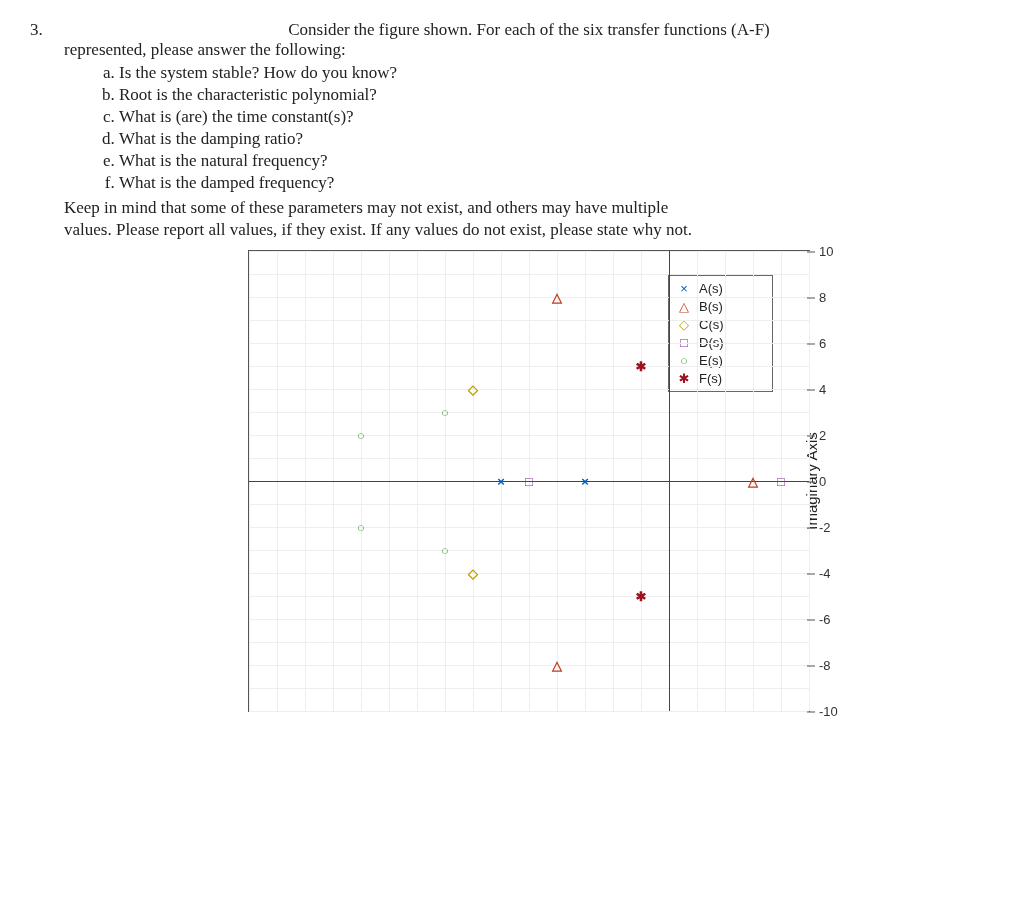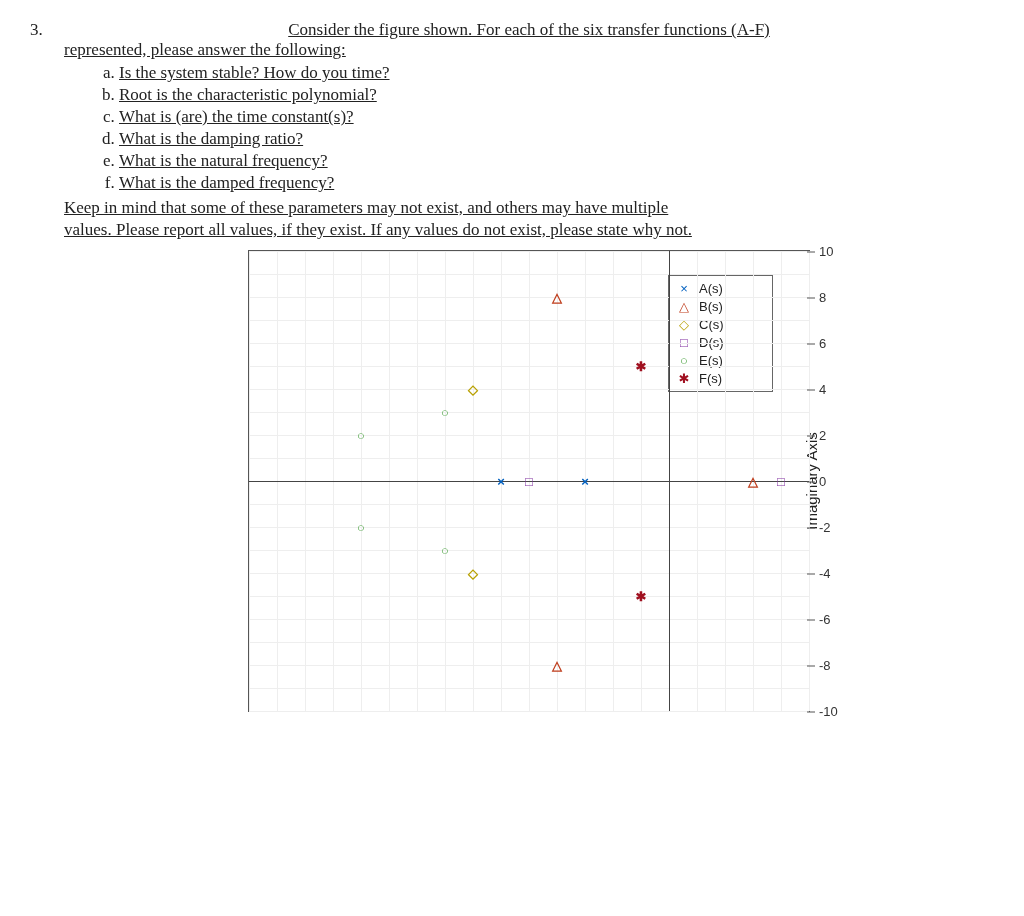--- a/index.html
+++ b/index.html
@@ -15,21 +15,20 @@
   .problem {
     display: flex;
     align-items: flex-start;
     gap: 10px;
   }
   .problem-number {
     min-width: 24px;
   }
   .problem-body {
     flex: 1;
-    text-decoration: underline;
   }
   .intro {
     text-align: center;
     margin-bottom: 0;
   }
   .intro2 {
     text-align: left;
   }
   ol.sub {
     list-style: lower-alpha;
@@ -122,21 +121,21 @@
 </style>
 </head>
 <body>
 
 <div class="problem">
   <div class="problem-number">3.</div>
   <div class="problem-body">
     <div class="intro">Consider the figure shown.  For each of the six transfer functions (A-F)</div>
     <div class="intro2">represented, please answer the following:</div>
     <ol class="sub">
-      <li>Is the system stable? How do you time?</li>
+      <li>Is the system stable? How do you know?</li>
       <li>Root is the characteristic polynomial?</li>
       <li>What is (are) the time constant(s)?</li>
       <li>What is the damping ratio?</li>
       <li>What is the natural frequency?</li>
       <li>What is the damped frequency?</li>
     </ol>
     <div class="note">Keep in mind that some of these parameters may not exist, and others may have multiple</div>
     <div class="note">values.  Please report all values, if they exist.  If any values do not exist, please state why not.</div>
 
     <div class="chart-wrap">

